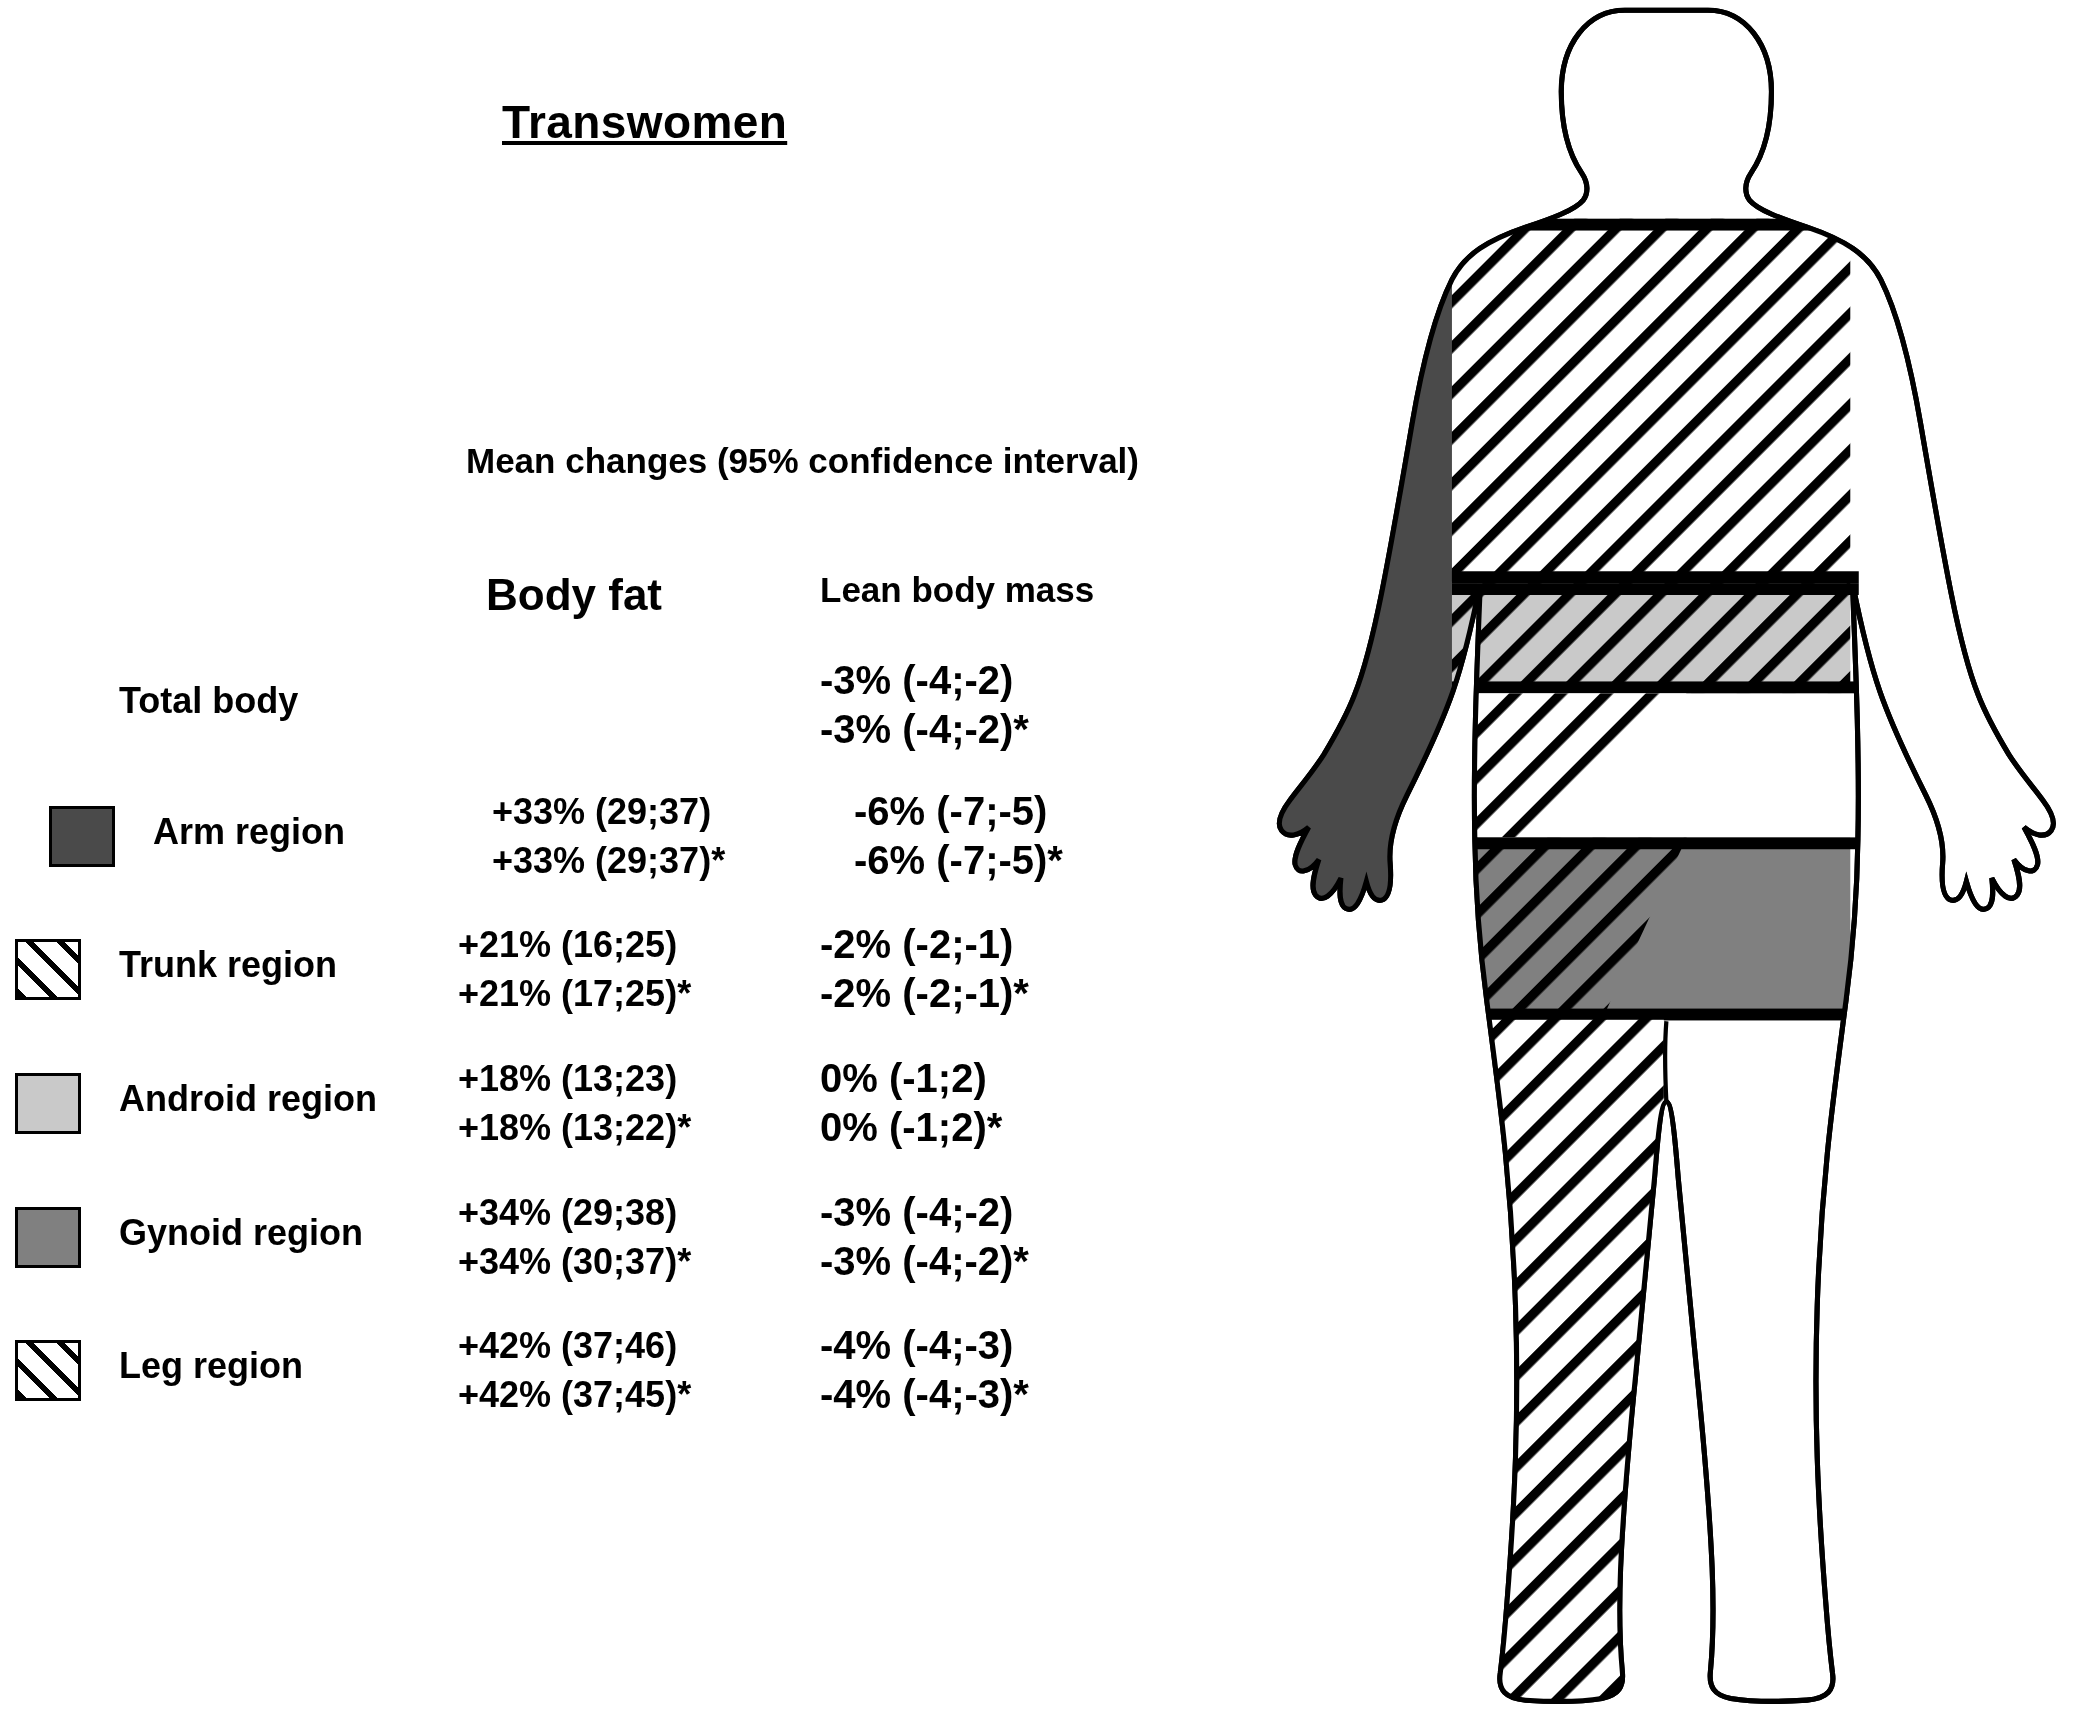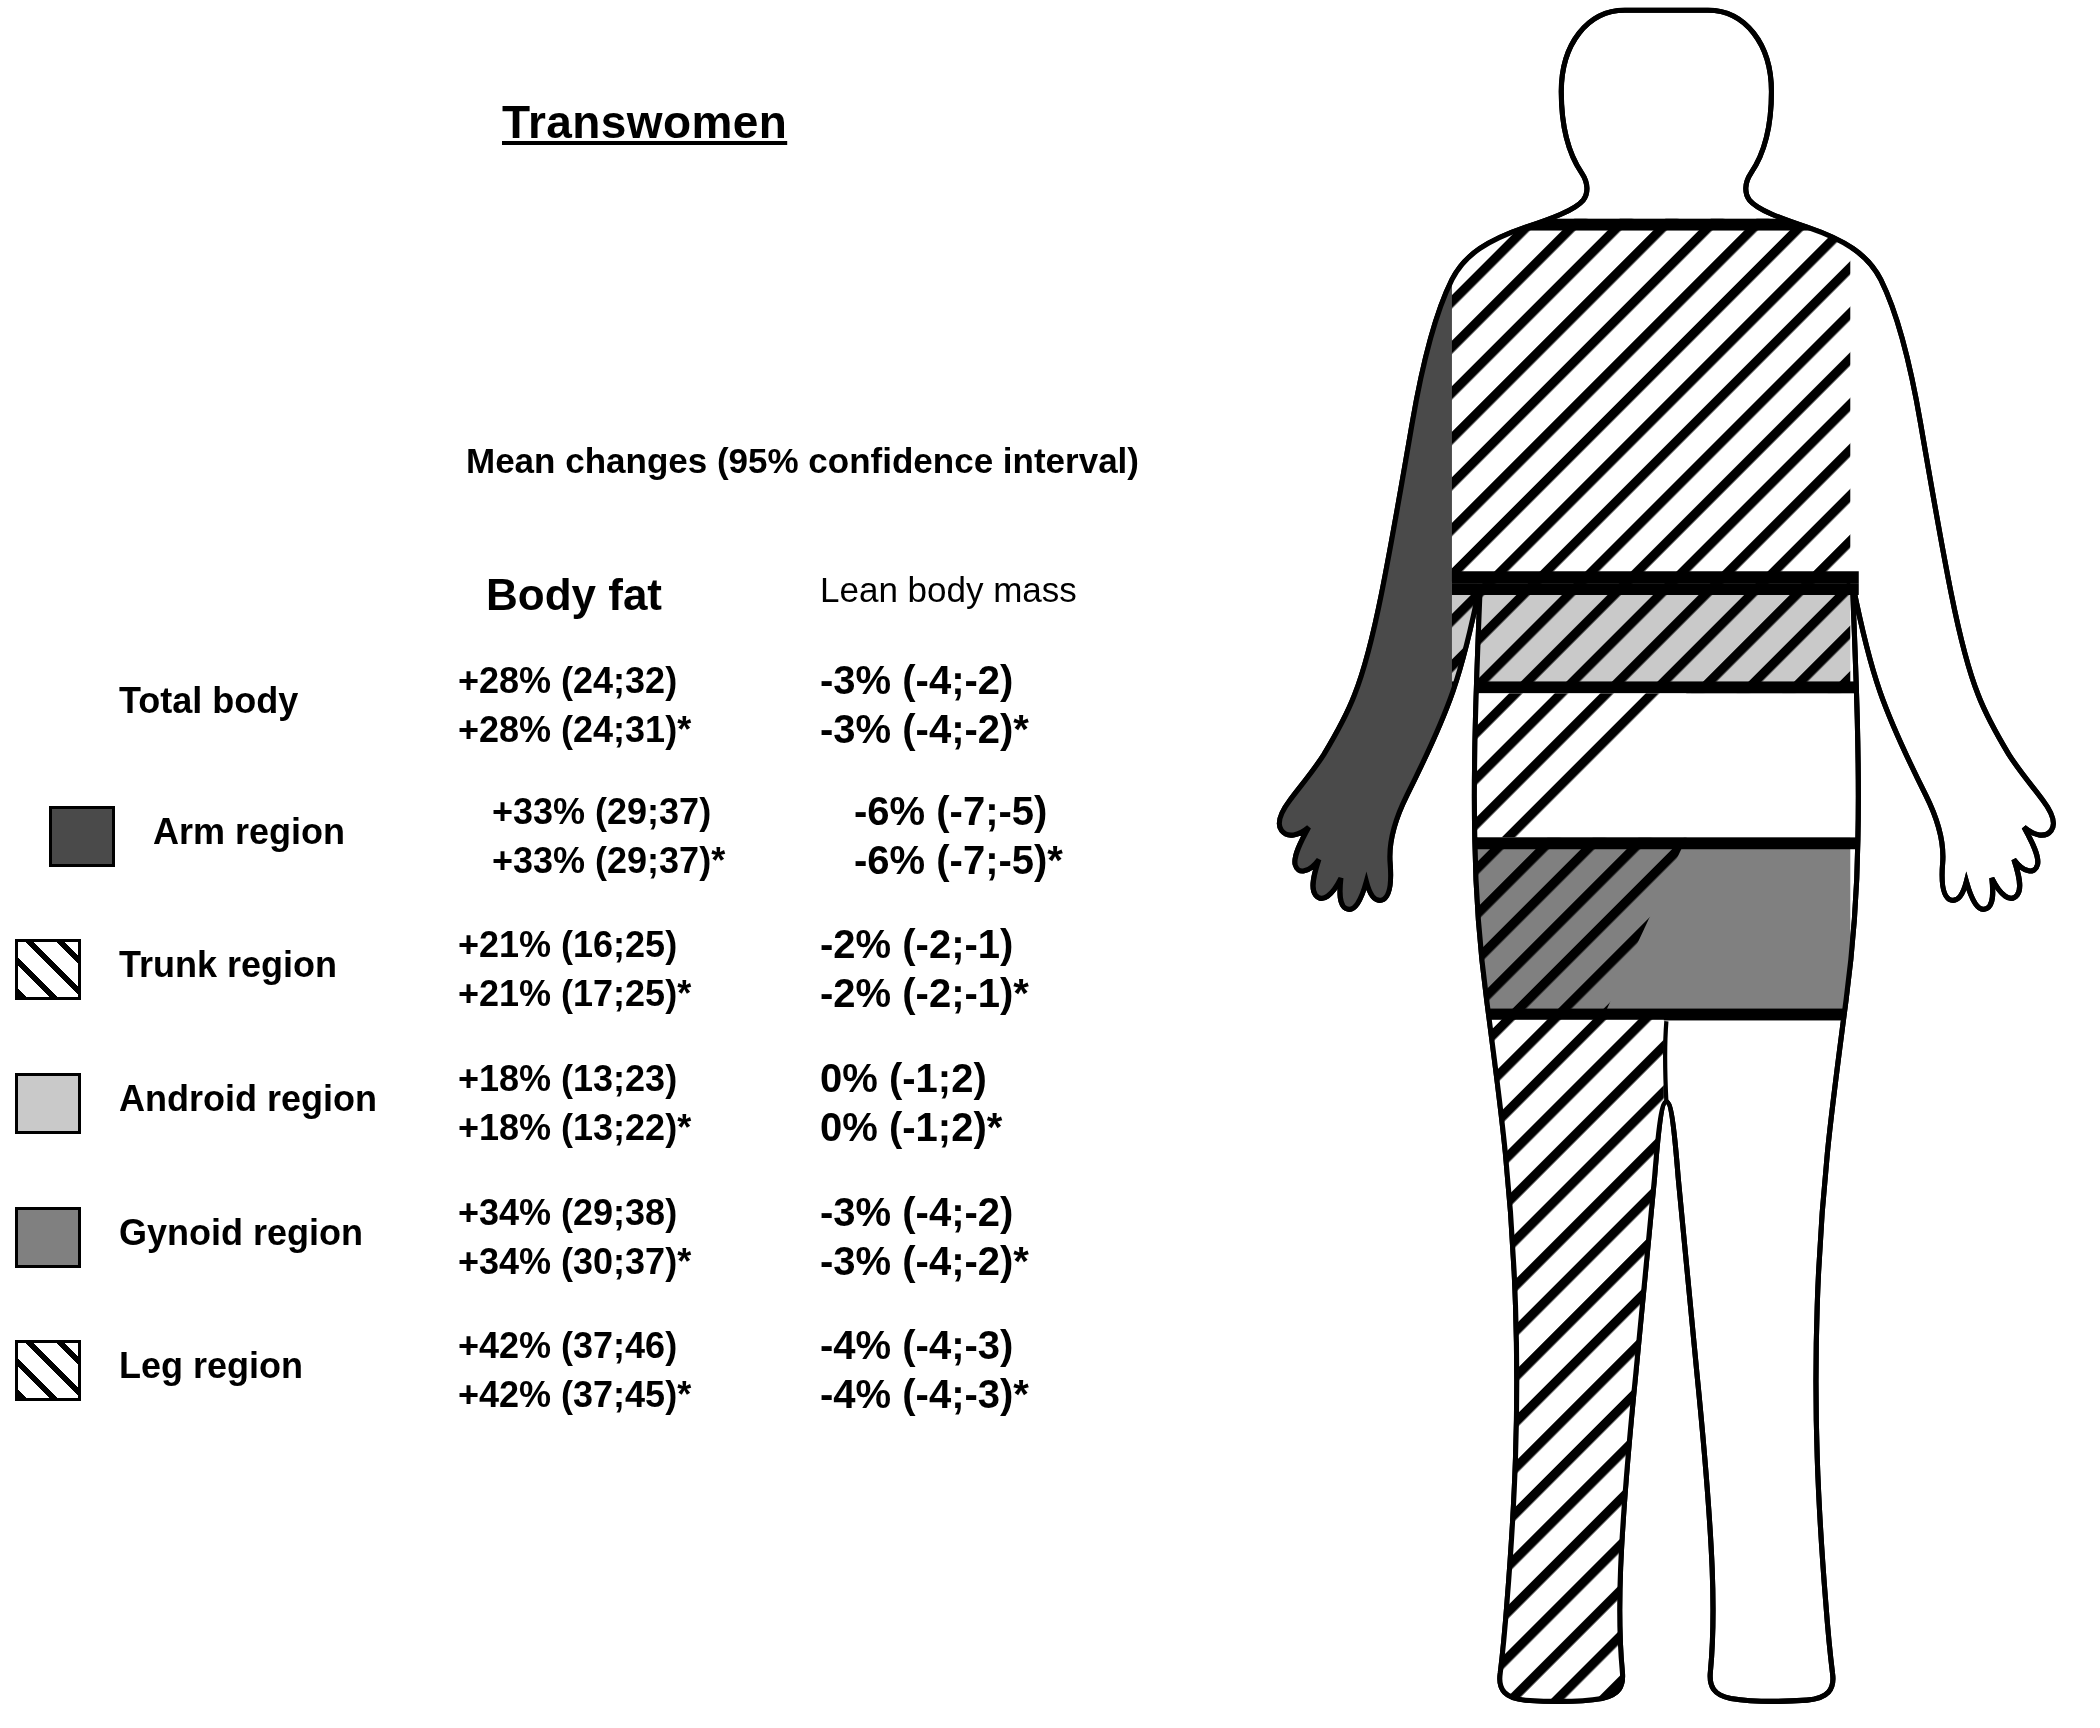--- a/index.html
+++ b/index.html
@@ -42,21 +42,21 @@
     top: 570px;
     font-size: 44px;
     font-weight: bold;
     white-space: nowrap;
   }
   #col-header-lean {
     position: absolute;
     left: 820px;
     top: 570px;
     font-size: 35px;
-    font-weight: normal;
+    font-weight: bold;
     white-space: nowrap;
   }
 
   
   .legend-row {
     position: absolute;
     left: 0px;
     width: 1271px;
     height: 102px;
   }
@@ -121,24 +121,20 @@
 <body>
 
 <div id="title">Transwomen</div>
 
 <div id="mean-changes-header">Mean changes (95% confidence interval)</div>
 <div id="col-header-bodyfat">Body fat</div>
 <div id="col-header-lean">Lean body mass</div>
 
 <div class="legend-row" style="top:670px;">
   <div class="row-label">Total body</div>
-  <div class="val-fat">
-    <span class="val-line">+28% (24;32)</span>
-    <span class="val-line">+28% (24;31)*</span>
-  </div>
   <div class="val-lean">
     <span class="val-line">-3% (-4;-2)</span>
     <span class="val-line">-3% (-4;-2)*</span>
   </div>
 </div>
 
 <div class="legend-row" style="top:801px;margin-left:34px;">
   <div class="swatch dark"></div>
   <div class="row-label">Arm region</div>
   <div class="val-fat">

